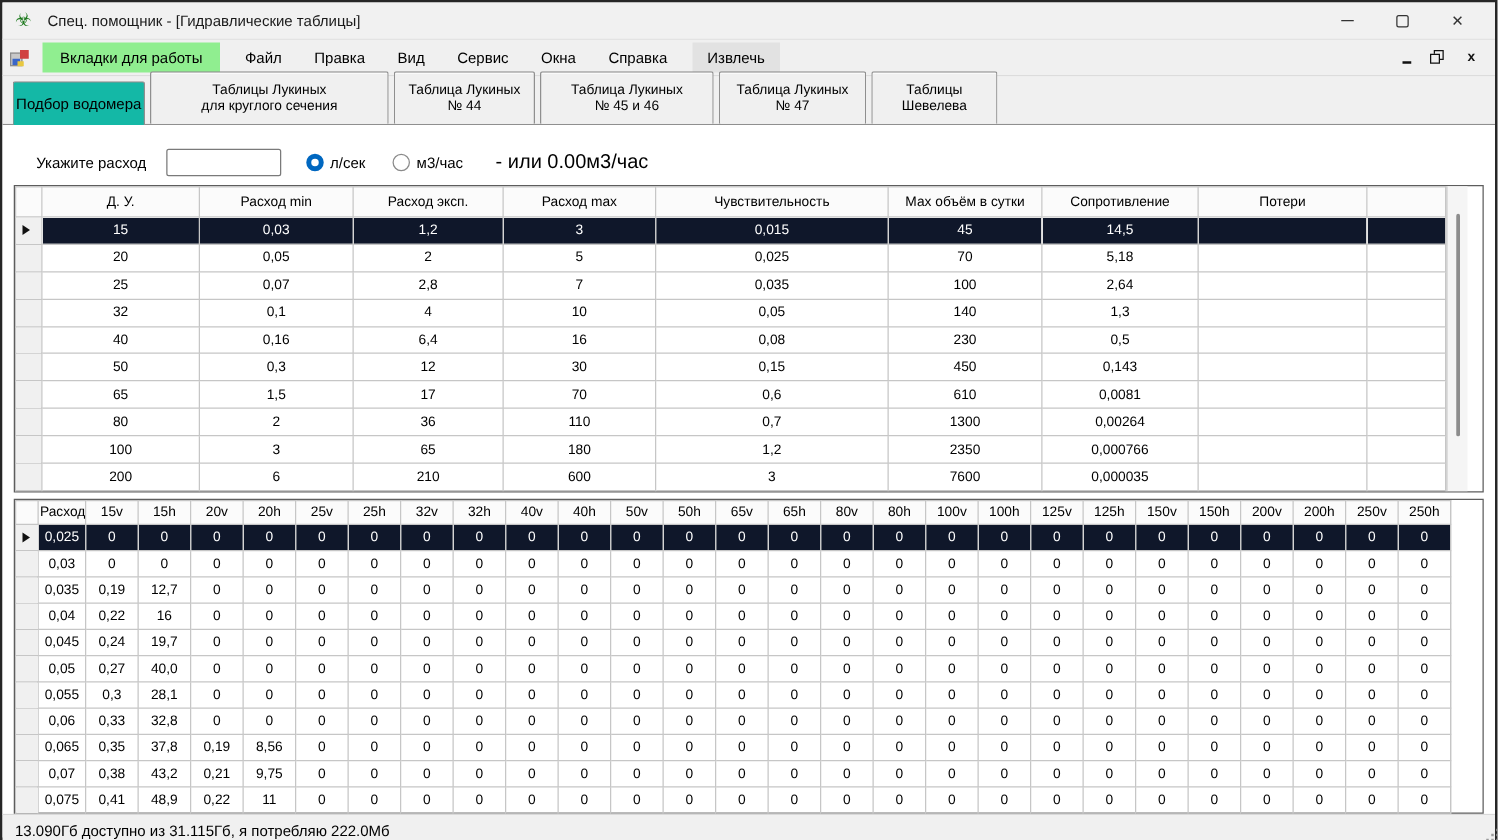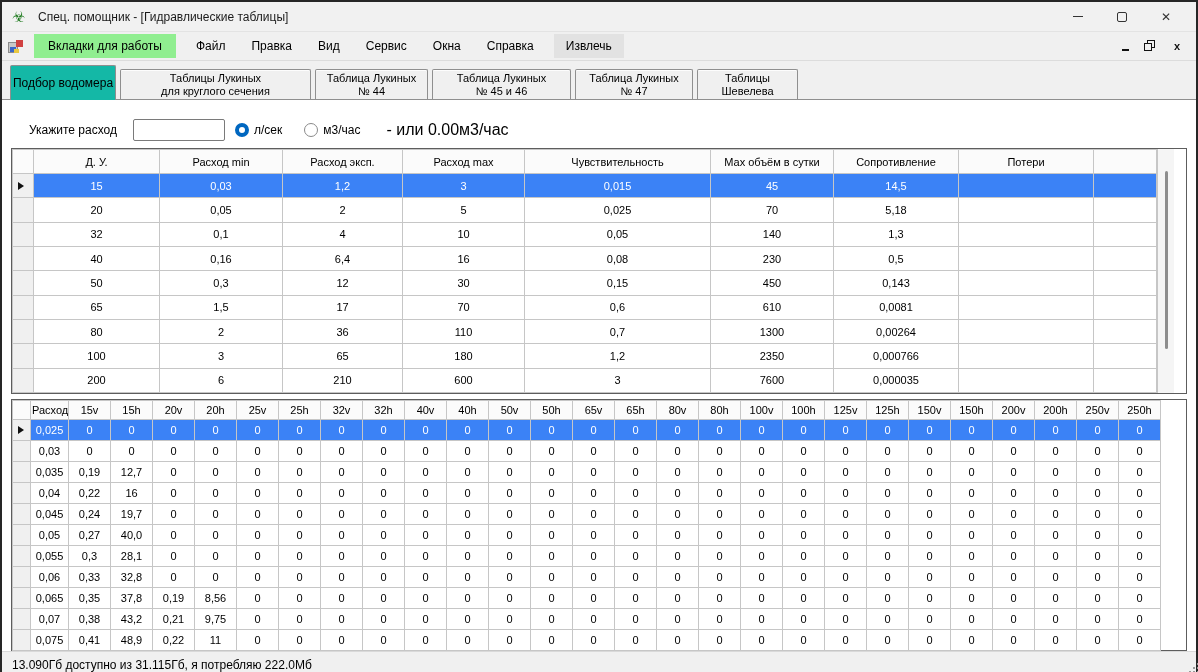--- a/index.html
+++ b/index.html
@@ -31,31 +31,31 @@
   .menubar-spacer { flex:1; }
   .mdi-btn { width:22px; height:20px; display:flex; align-items:center; justify-content:center; color:#111; font-weight:700; font-size:11px; margin-left:4px; }
   .mdi-min .bar { width:7px; height:2px; background:#111; margin-top:7px; }
   .mdi-restore { position:relative; }
   .mdi-restore .r1 { position:absolute; left:7px; top:4px; width:8px; height:8px; border:1.5px solid #111; background:#f0f0f0; }
   .mdi-restore .r2 { position:absolute; left:4px; top:7px; width:8px; height:8px; border:1.5px solid #111; background:#f0f0f0; }
 
   
   .tabstrip { height:38px; background:#f0f0f0; display:flex; align-items:flex-end; padding:4px 0 0 8px; flex:0 0 auto; position:relative; z-index:2; }
   .tab { border:1px solid #8f8f8f; border-bottom:none; background:#f0f0f0; margin-right:4px; display:flex; align-items:center; justify-content:center; text-align:center; font-size:11px; line-height:13px; color:#000; white-space:pre-line; border-radius:2px 2px 0 0; }
-  .tab.inactive { height:30px; box-shadow:inset 0 1px 0 #fdfdfd; }
+  .tab.inactive { height:42px; box-shadow:inset 0 1px 0 #fdfdfd; }
   .tab.active { height:35px; background:#14b8a6; margin-bottom:-1px; z-index:3; font-size:12px; }
   .tw1{width:106px;} .tw2{width:191px;} .tw3{width:113px;} .tw4{width:139px;} .tw5{width:118px;} .tw6{width:101px;}
 
   
   .content { background:#fff; flex:1 1 auto; border-top:1px solid #8f8f8f; position:relative; z-index:1; padding-top:15px; }
 
   .formrow { height:30px; display:flex; align-items:center; padding-left:27px; margin-bottom:3px; }
   .form-label { font-size:12px; color:#000; }
   .flow-input { width:92px; height:22px; border:1px solid #7a7a7a; border-radius:2px; margin-left:16px; font-size:12px; padding:0 4px; outline:none; }
-  .radio-group { display:flex; align-items:center; margin-left:10px; }
+  .radio-group { display:flex; align-items:center; margin-left:20px; }
   .radio { width:14px; height:14px; border-radius:50%; margin-right:5px; flex:0 0 auto; }
   .radio.checked { border:4px solid #0067c0; background:#fff; }
   .radio.unchecked { border:1px solid #8a8a8a; background:#fff; }
   .radio-label { font-size:12px; color:#000; }
   .rg2 { margin-left:22px; }
   .form-hint { font-size:16px; color:#000; margin-left:26px; }
 
   
   .gridwrap { margin:0 9px; border:1px solid #5d5d5d; background:#fff; display:flex; }
   .grid1wrap { height:246px; }
@@ -63,21 +63,21 @@
   table { border-collapse:collapse; table-layout:fixed; }
   #t1 { width:1145px; }
   #t2 { width:1072px; }
   th, td { border:1px solid #c6c6c6; font-weight:normal; font-size:11px; text-align:center; color:#000; overflow:hidden; white-space:nowrap; padding:0 1px; }
   #t1 th { height:24px; background:#fbfbfb; }
   #t1 td { height:20px; }
   #t2 th { height:19px; background:#fbfbfb; }
   #t2 td { height:21px; }
   th.hl { background:#cde2f5; }
   th.corner, td.sel-cell { background:#f0f0f0; }
-  tr.selected td { background:#3b82f6; color:#fff; }
+  tr.selected td { background:#0f172a; color:#fff; }
   tr.selected td.sel-cell { background:#f0f0f0; }
   td.sel-cell { position:relative; }
   .arrow { position:absolute; left:5px; top:50%; transform:translateY(-50%); width:0; height:0; border-left:6px solid #111; border-top:4px solid transparent; border-bottom:4px solid transparent; }
 
   .vscroll { width:17px; background:#f5f5f5; border-left:1px solid #c6c6c6; position:relative; flex:0 0 auto; }
   .vscroll .thumb { position:absolute; left:7px; top:22px; width:3px; height:178px; background:#8d8d8d; border-radius:2px; }
 
   
   .statusbar { height:27px; background:#f0f0f0; border-top:1px solid #d9d9d9; display:flex; align-items:center; padding:0 10px; flex:0 0 auto; position:relative; }
   .status-text { font-size:12px; color:#000; }
@@ -206,20 +206,32 @@
             </tr>
             <tr>
               <td class="sel-cell"></td>
               <td>20</td>
               <td>0,05</td>
               <td>2</td>
               <td>5</td>
               <td>0,025</td>
               <td>70</td>
               <td>5,18</td>
+              <td></td>
+              <td></td>
+            </tr>
+            <tr>
+              <td class="sel-cell"></td>
+              <td>25</td>
+              <td>0,07</td>
+              <td>2,8</td>
+              <td>7</td>
+              <td>0,035</td>
+              <td>100</td>
+              <td>2,64</td>
               <td></td>
               <td></td>
             </tr>
             <tr>
               <td class="sel-cell"></td>
               <td>32</td>
               <td>0,1</td>
               <td>4</td>
               <td>10</td>
               <td>0,05</td>

